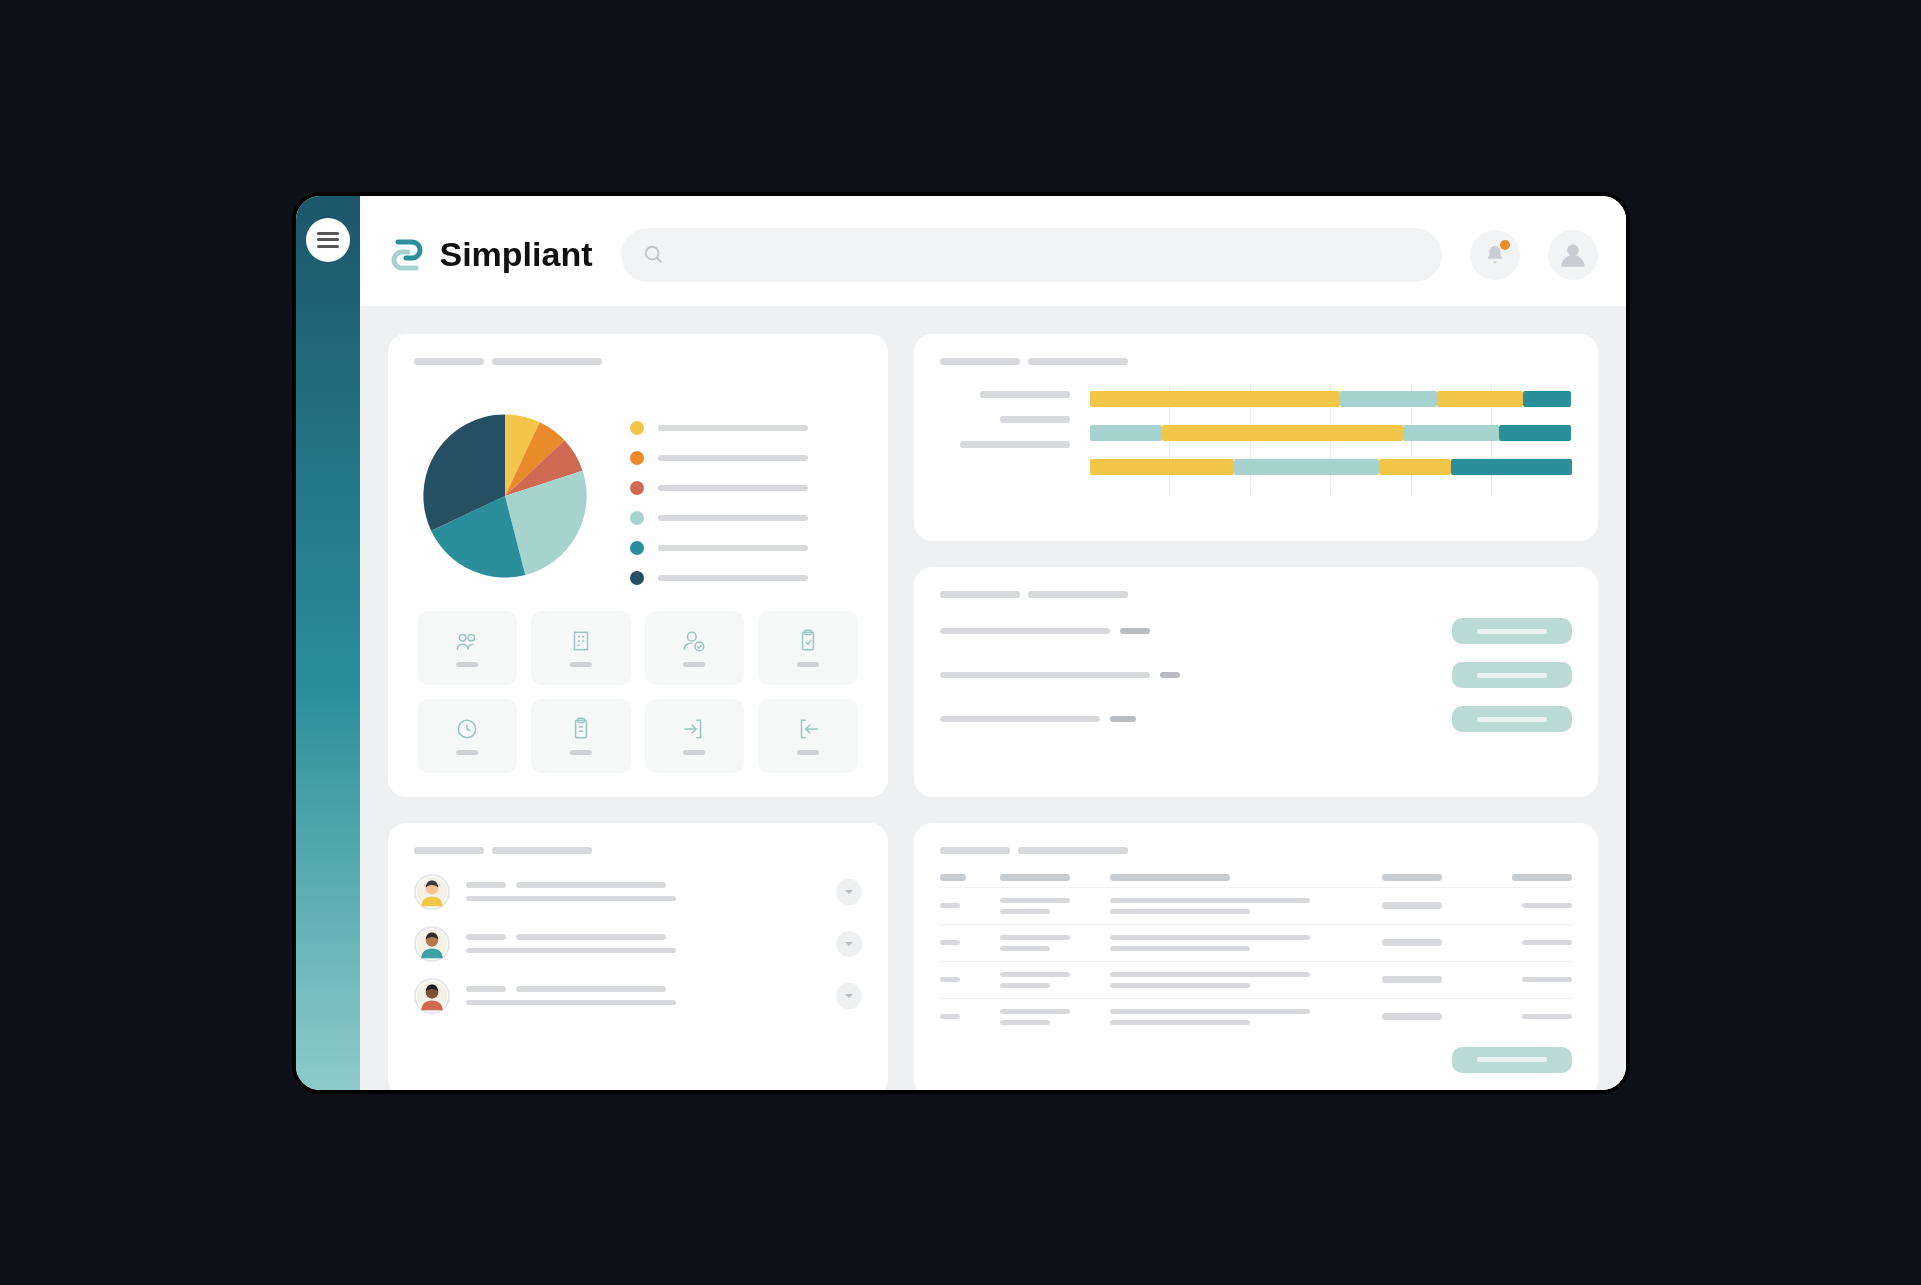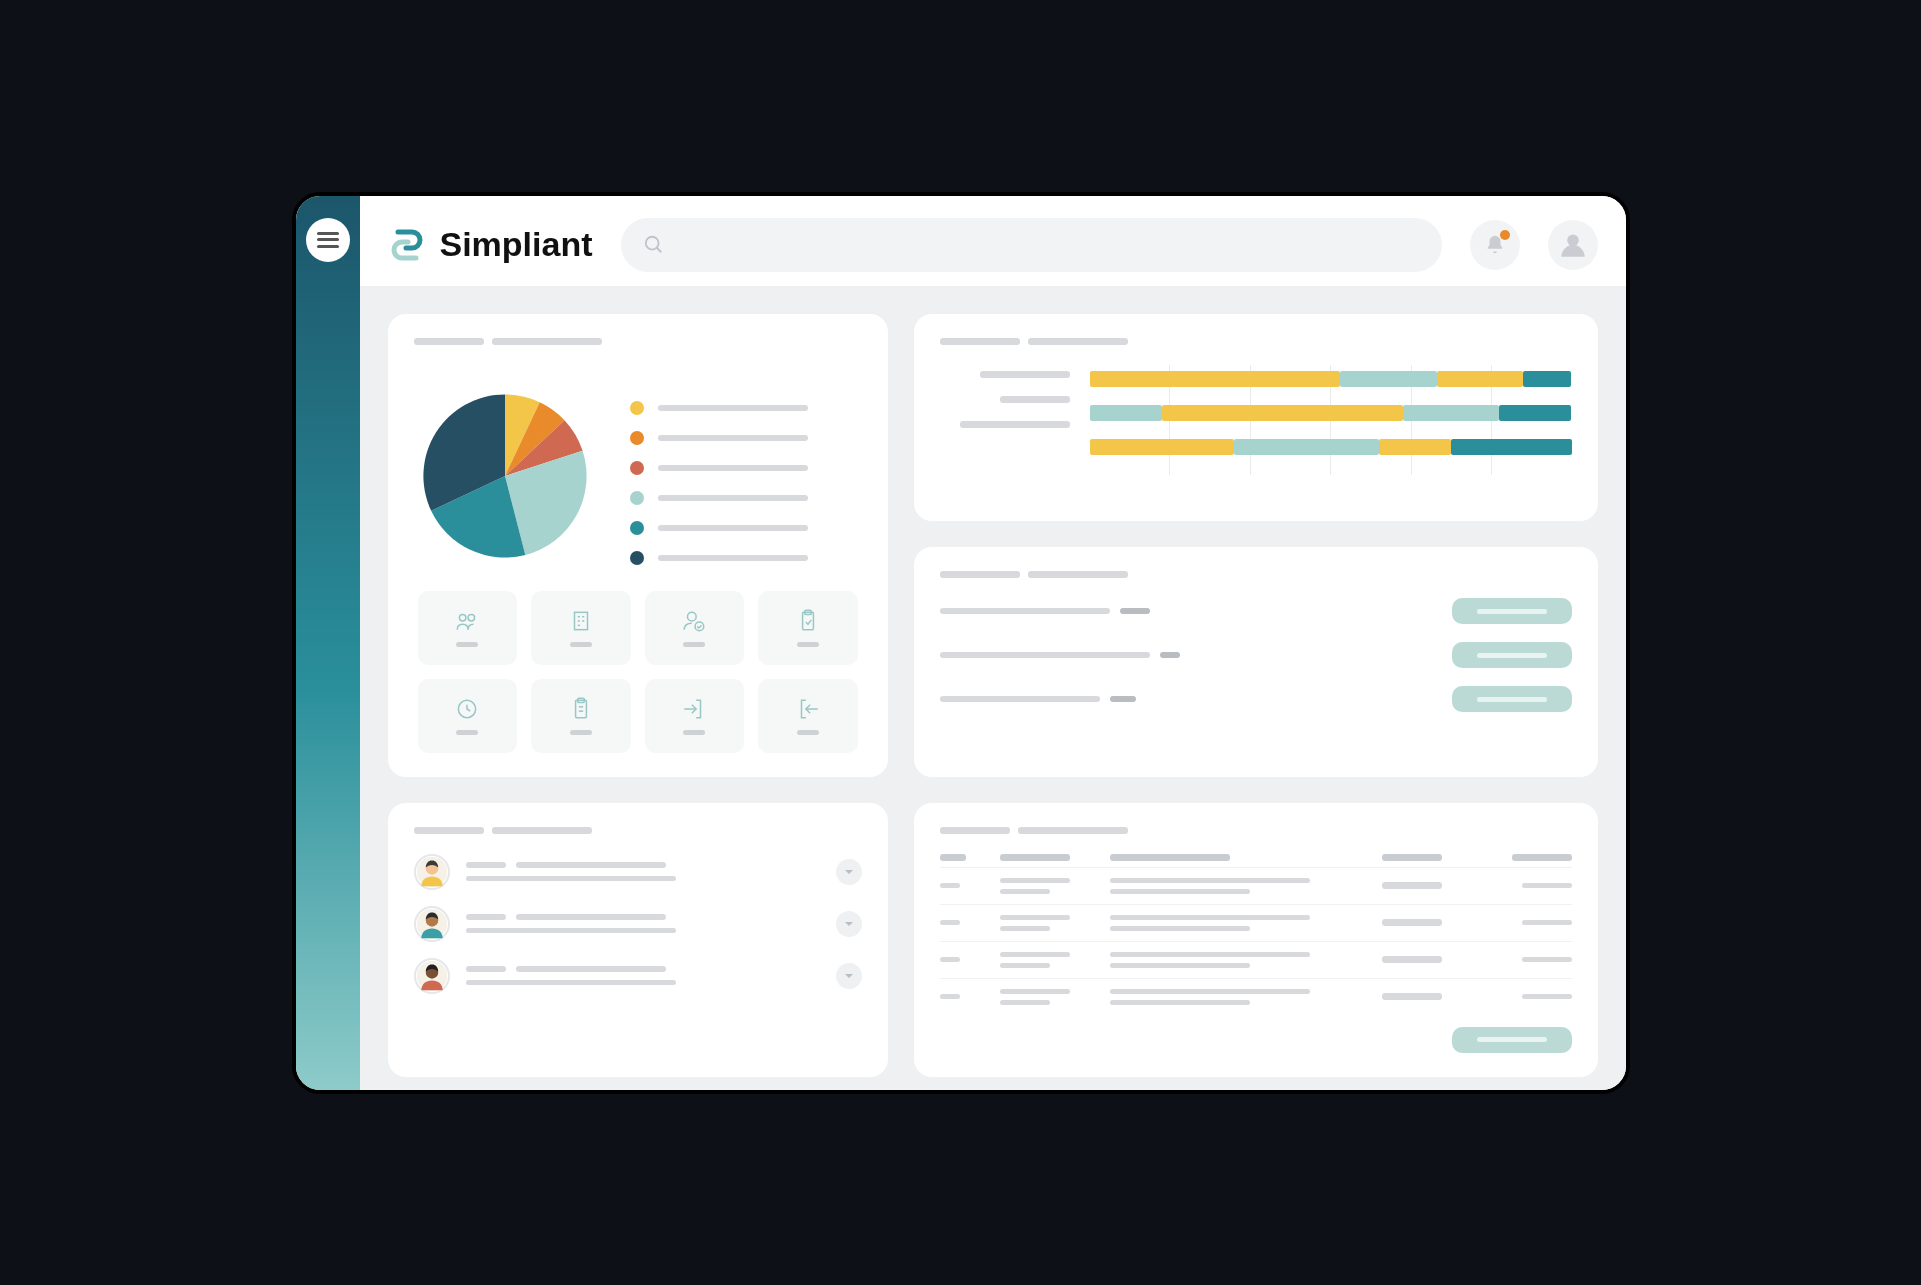--- a/index.html
+++ b/index.html
@@ -34,21 +34,21 @@
     width:44px;height:44px;border-radius:50%;background:#fff;
     display:flex;align-items:center;justify-content:center;
     cursor:pointer;
   }
   .hamburger{width:22px;height:16px;display:flex;flex-direction:column;justify-content:space-between;}
   .hamburger span{height:3px;background:#555;border-radius:2px;}
   .main {
     flex:1;display:flex;flex-direction:column;
   }
   .topbar {
-    height:90px;display:flex;align-items:center;padding:8px 28px 0 24px;gap:28px;
+    height:110px;display:flex;align-items:center;padding:8px 28px 0 24px;gap:28px;
     background:#fff;
     border-radius:7px;
   }
   .brand {
     display:flex;align-items:center;gap:10px;font-size:34px;font-weight:600;color:#111;
   }
   .logo-dummy{width:46px;height:46px;}
   .search {
     flex:1;height:54px;background:#f2f3f5;border-radius:27px;display:flex;align-items:center;padding:0 22px;
   }

